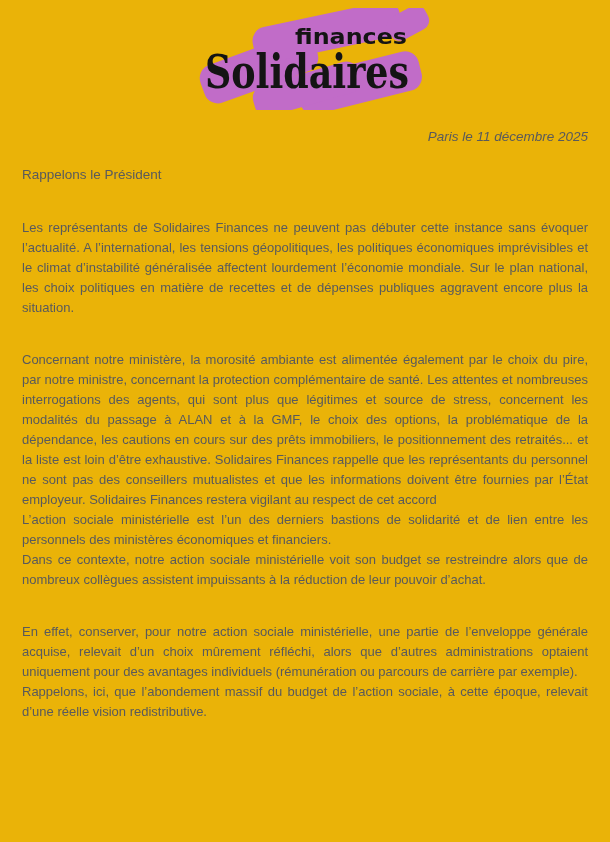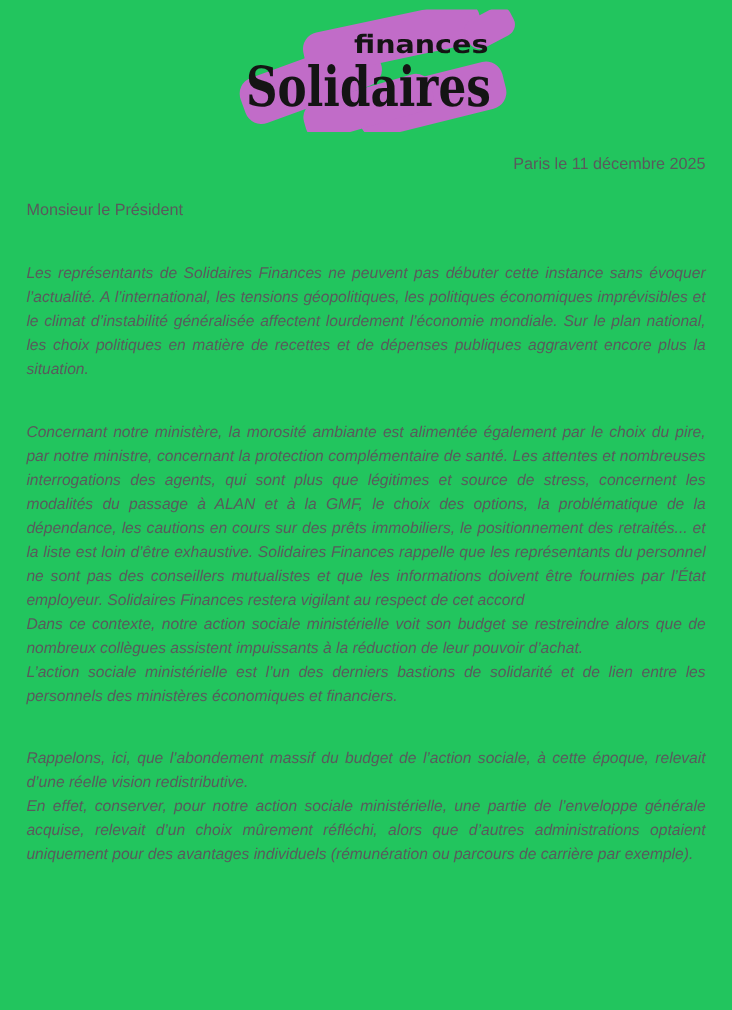--- a/index.html
+++ b/index.html
@@ -5,21 +5,21 @@
   html, body {
     margin: 0;
     padding: 0;
     background: #ffffff;
   }
   .page {
     position: relative;
     width: 610px;
     height: 842px;
     overflow: hidden;
-    background: #22c55e;
+    background: #eab308;
     font-family: "Liberation Sans", sans-serif;
     color: #595a5c;
     box-sizing: border-box;
   }
   .content {
     padding: 0 22px;
   }
   .logo-wrap {
     width: 236px;
     height: 102px;
@@ -35,36 +35,36 @@
   .logo-fin {
     font-family: "DejaVu Sans", sans-serif;
     font-weight: bold;
     fill: #141414;
   }
   .date-line {
     text-align: right;
     font-size: 13.5px;
     line-height: 20px;
     margin-top: 17px;
+    font-style: italic;
   }
   .salutation {
     font-size: 13.5px;
     line-height: 20px;
     margin-top: 18px;
   }
   .letter-body {
     margin-top: 33px;
     font-size: 13px;
     line-height: 20px;
     text-align: justify;
     text-justify: inter-word;
   }
   .block p {
     margin: 0;
-    font-style: italic;
   }
   .block + .block {
     margin-top: 32px;
   }
 </style>
 </head>
 <body>
 
 <div class="page">
   <div class="content">
@@ -78,31 +78,31 @@
           <rect x="55" y="65" width="110" height="32" rx="13" transform="rotate(-16 110 81)"></rect>
           <rect x="190" y="2" width="42" height="26" rx="10" transform="rotate(-28 211 15)"></rect>
         </g>
         <text class="logo-fin" x="98" y="36" font-size="21" textLength="112" lengthAdjust="spacingAndGlyphs">finances</text>
         <text class="logo-brand" x="8" y="80" font-size="46" textLength="204" lengthAdjust="spacingAndGlyphs">Solidaires</text>
       </svg>
     </div>
 
     <div class="date-line">Paris le 11 décembre 2025</div>
 
-    <div class="salutation">Monsieur le Président</div>
+    <div class="salutation">Rappelons le Président</div>
 
     <div class="letter-body">
       <div class="block">
         <p>Les représentants de Solidaires Finances ne peuvent pas débuter cette instance sans évoquer l’actualité. A l’international, les tensions géopolitiques, les politiques économiques imprévisibles et le climat d’instabilité généralisée affectent lourdement l’économie mondiale. Sur le plan national, les choix politiques en matière de recettes et de dépenses publiques aggravent encore plus la situation.</p>
       </div>
       <div class="block">
         <p>Concernant notre ministère, la morosité ambiante est alimentée également par le choix du pire, par notre ministre, concernant la protection complémentaire de santé. Les attentes et nombreuses interrogations des agents, qui sont plus que légitimes et source de stress, concernent les modalités du passage à ALAN et à la GMF, le choix des options, la problématique de la dépendance, les cautions en cours sur des prêts immobiliers, le positionnement des retraités... et la liste est loin d’être exhaustive. Solidaires Finances rappelle que les représentants du personnel ne sont pas des conseillers mutualistes et que les informations doivent être fournies par l’État employeur. Solidaires Finances restera vigilant au respect de cet accord</p>
+        <p>L’action sociale ministérielle est l’un des derniers bastions de solidarité et de lien entre les personnels des ministères économiques et financiers.</p>
         <p>Dans ce contexte, notre action sociale ministérielle voit son budget se restreindre alors que de nombreux collègues assistent impuissants à la réduction de leur pouvoir d’achat.</p>
-        <p>L’action sociale ministérielle est l’un des derniers bastions de solidarité et de lien entre les personnels des ministères économiques et financiers.</p>
       </div>
       <div class="block">
+        <p>En effet, conserver, pour notre action sociale ministérielle, une partie de l’enveloppe générale acquise, relevait d’un choix mûrement réfléchi, alors que d’autres administrations optaient uniquement pour des avantages individuels (rémunération ou parcours de carrière par exemple).</p>
         <p>Rappelons, ici, que l’abondement massif du budget de l’action sociale, à cette époque, relevait d’une réelle vision redistributive.</p>
-        <p>En effet, conserver, pour notre action sociale ministérielle, une partie de l’enveloppe générale acquise, relevait d’un choix mûrement réfléchi, alors que d’autres administrations optaient uniquement pour des avantages individuels (rémunération ou parcours de carrière par exemple).</p>
       </div>
     </div>
 
   </div>
 </div>
 
 </body></html>

